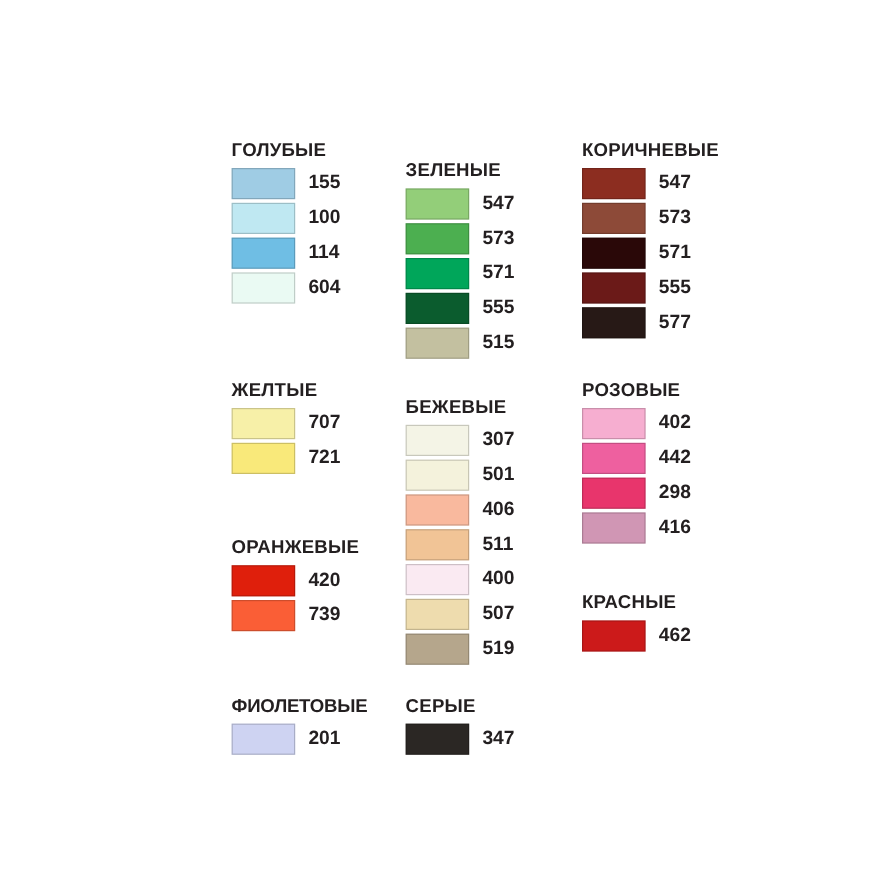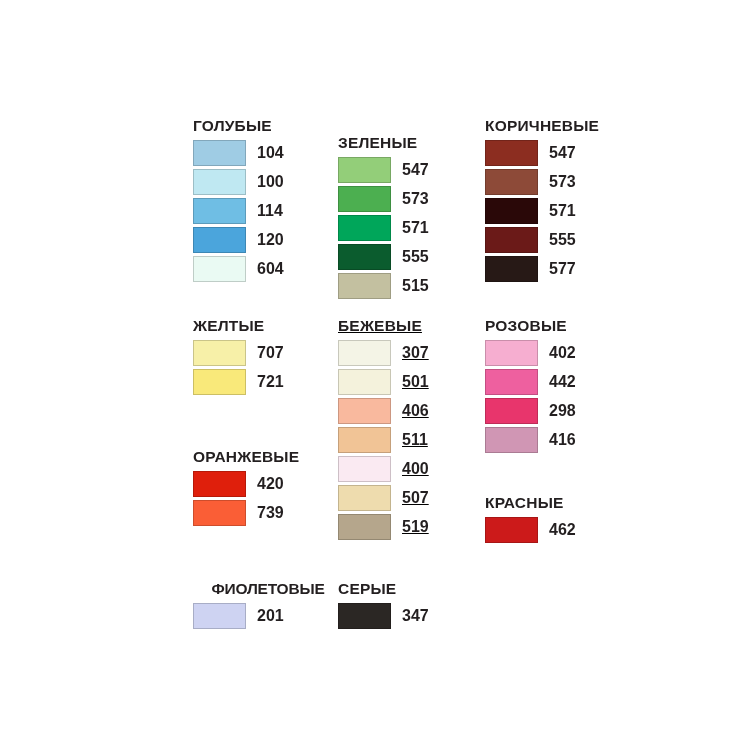--- a/index.html
+++ b/index.html
@@ -75,57 +75,53 @@
     white-space: nowrap;
     font-family: "Liberation Sans", sans-serif;
   }
 
   
   .g-blue    { top: 117px; }
   .g-green   { top: 102px; margin-top: 32px; }
   .g-brown   { top: 117px; }
 
   .g-yellow  { top: 317px; }
-  .g-beige   { top: 317px; text-decoration: underline; }
+  .g-beige   { top: 331px; }
   .g-pink    { top: 317px; }
 
   .g-orange  { top: 448px; }
   .g-red     { top: 494px; }
 
   .g-violet  { top: 580px; }
   .g-gray    { top: 580px; }
 
-  .g-violet .group-title { letter-spacing: -0.2px; text-align: center; }
+  .g-violet .group-title { letter-spacing: -0.2px; }
 </style>
 </head>
 <body style="background-color: rgb(255, 255, 255);">
 
 <div id="palette-sheet" style="background-color: rgb(255, 255, 255);">
 
   <div class="column col-1">
 
     <div class="group g-blue">
       <div class="group-title">ГОЛУБЫЕ</div>
       <div class="swatch-row">
         <div class="swatch" style="background-color: rgb(159, 204, 228);"></div>
-        <div class="swatch-code">104</div>
+        <div class="swatch-code">155</div>
       </div>
       <div class="swatch-row">
         <div class="swatch" style="background-color: rgb(191, 232, 242);"></div>
         <div class="swatch-code">100</div>
       </div>
       <div class="swatch-row">
         <div class="swatch" style="background-color: rgb(111, 190, 228);"></div>
         <div class="swatch-code">114</div>
       </div>
       <div class="swatch-row">
-        <div class="swatch" style="background-color: rgb(75, 165, 220);"></div>
-        <div class="swatch-code">120</div>
-      </div>
-      <div class="swatch-row">
         <div class="swatch" style="background-color: rgb(234, 250, 243);"></div>
         <div class="swatch-code">604</div>
       </div>
     </div>
 
     <div class="group g-yellow">
       <div class="group-title">ЖЕЛТЫЕ</div>
       <div class="swatch-row">
         <div class="swatch" style="background-color: rgb(247, 240, 168);"></div>
         <div class="swatch-code">707</div>

